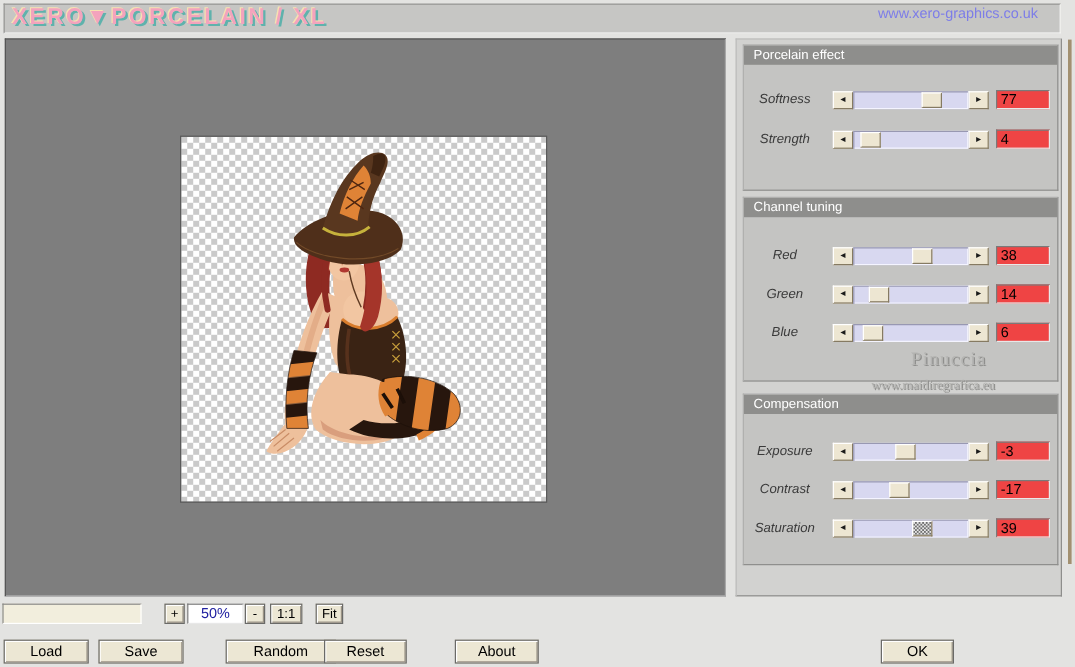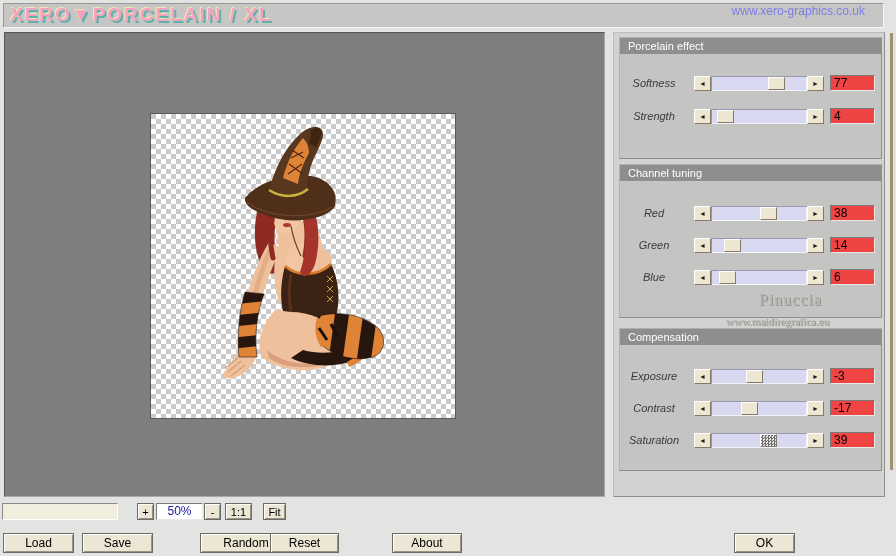--- a/index.html
+++ b/index.html
@@ -65,23 +65,23 @@
   .zoomval { position:absolute; left:156px; top:503px; width:47px; height:17px; background:#ffffff;
     border:1px solid; border-color:#7a7a7a #e8e8e8 #e8e8e8 #7a7a7a;
     color:#2020a0; font-size:12px; text-align:center; line-height:15px; }
   .b-plus  { left:137px; width:17px; }
   .b-minus { left:204px; width:17px; }
   .b-ratio { left:225px; width:27px; }
   .b-fit   { left:263px; width:23px; }
   .mainbtn { top:533px; height:20px; }
   .b-load   { left:3px;   width:71px; }
   .b-save   { left:82px;  width:71px; }
-  .b-random { left:200px; width:92px; }
+  .b-random { left:188px; width:92px; }
   .b-reset  { left:270px; width:69px; }
-  .b-about  { left:392px; width:70px; }
+  .b-about  { left:379px; width:70px; }
   .b-ok     { left:734px; width:61px; }
   .b-cancel { left:804px; width:102px;margin-top:24px; }
 </style>
 </head>
 <body>
 
 <div id="win">
 
   <div class="titlebar">
     <div class="logo">

